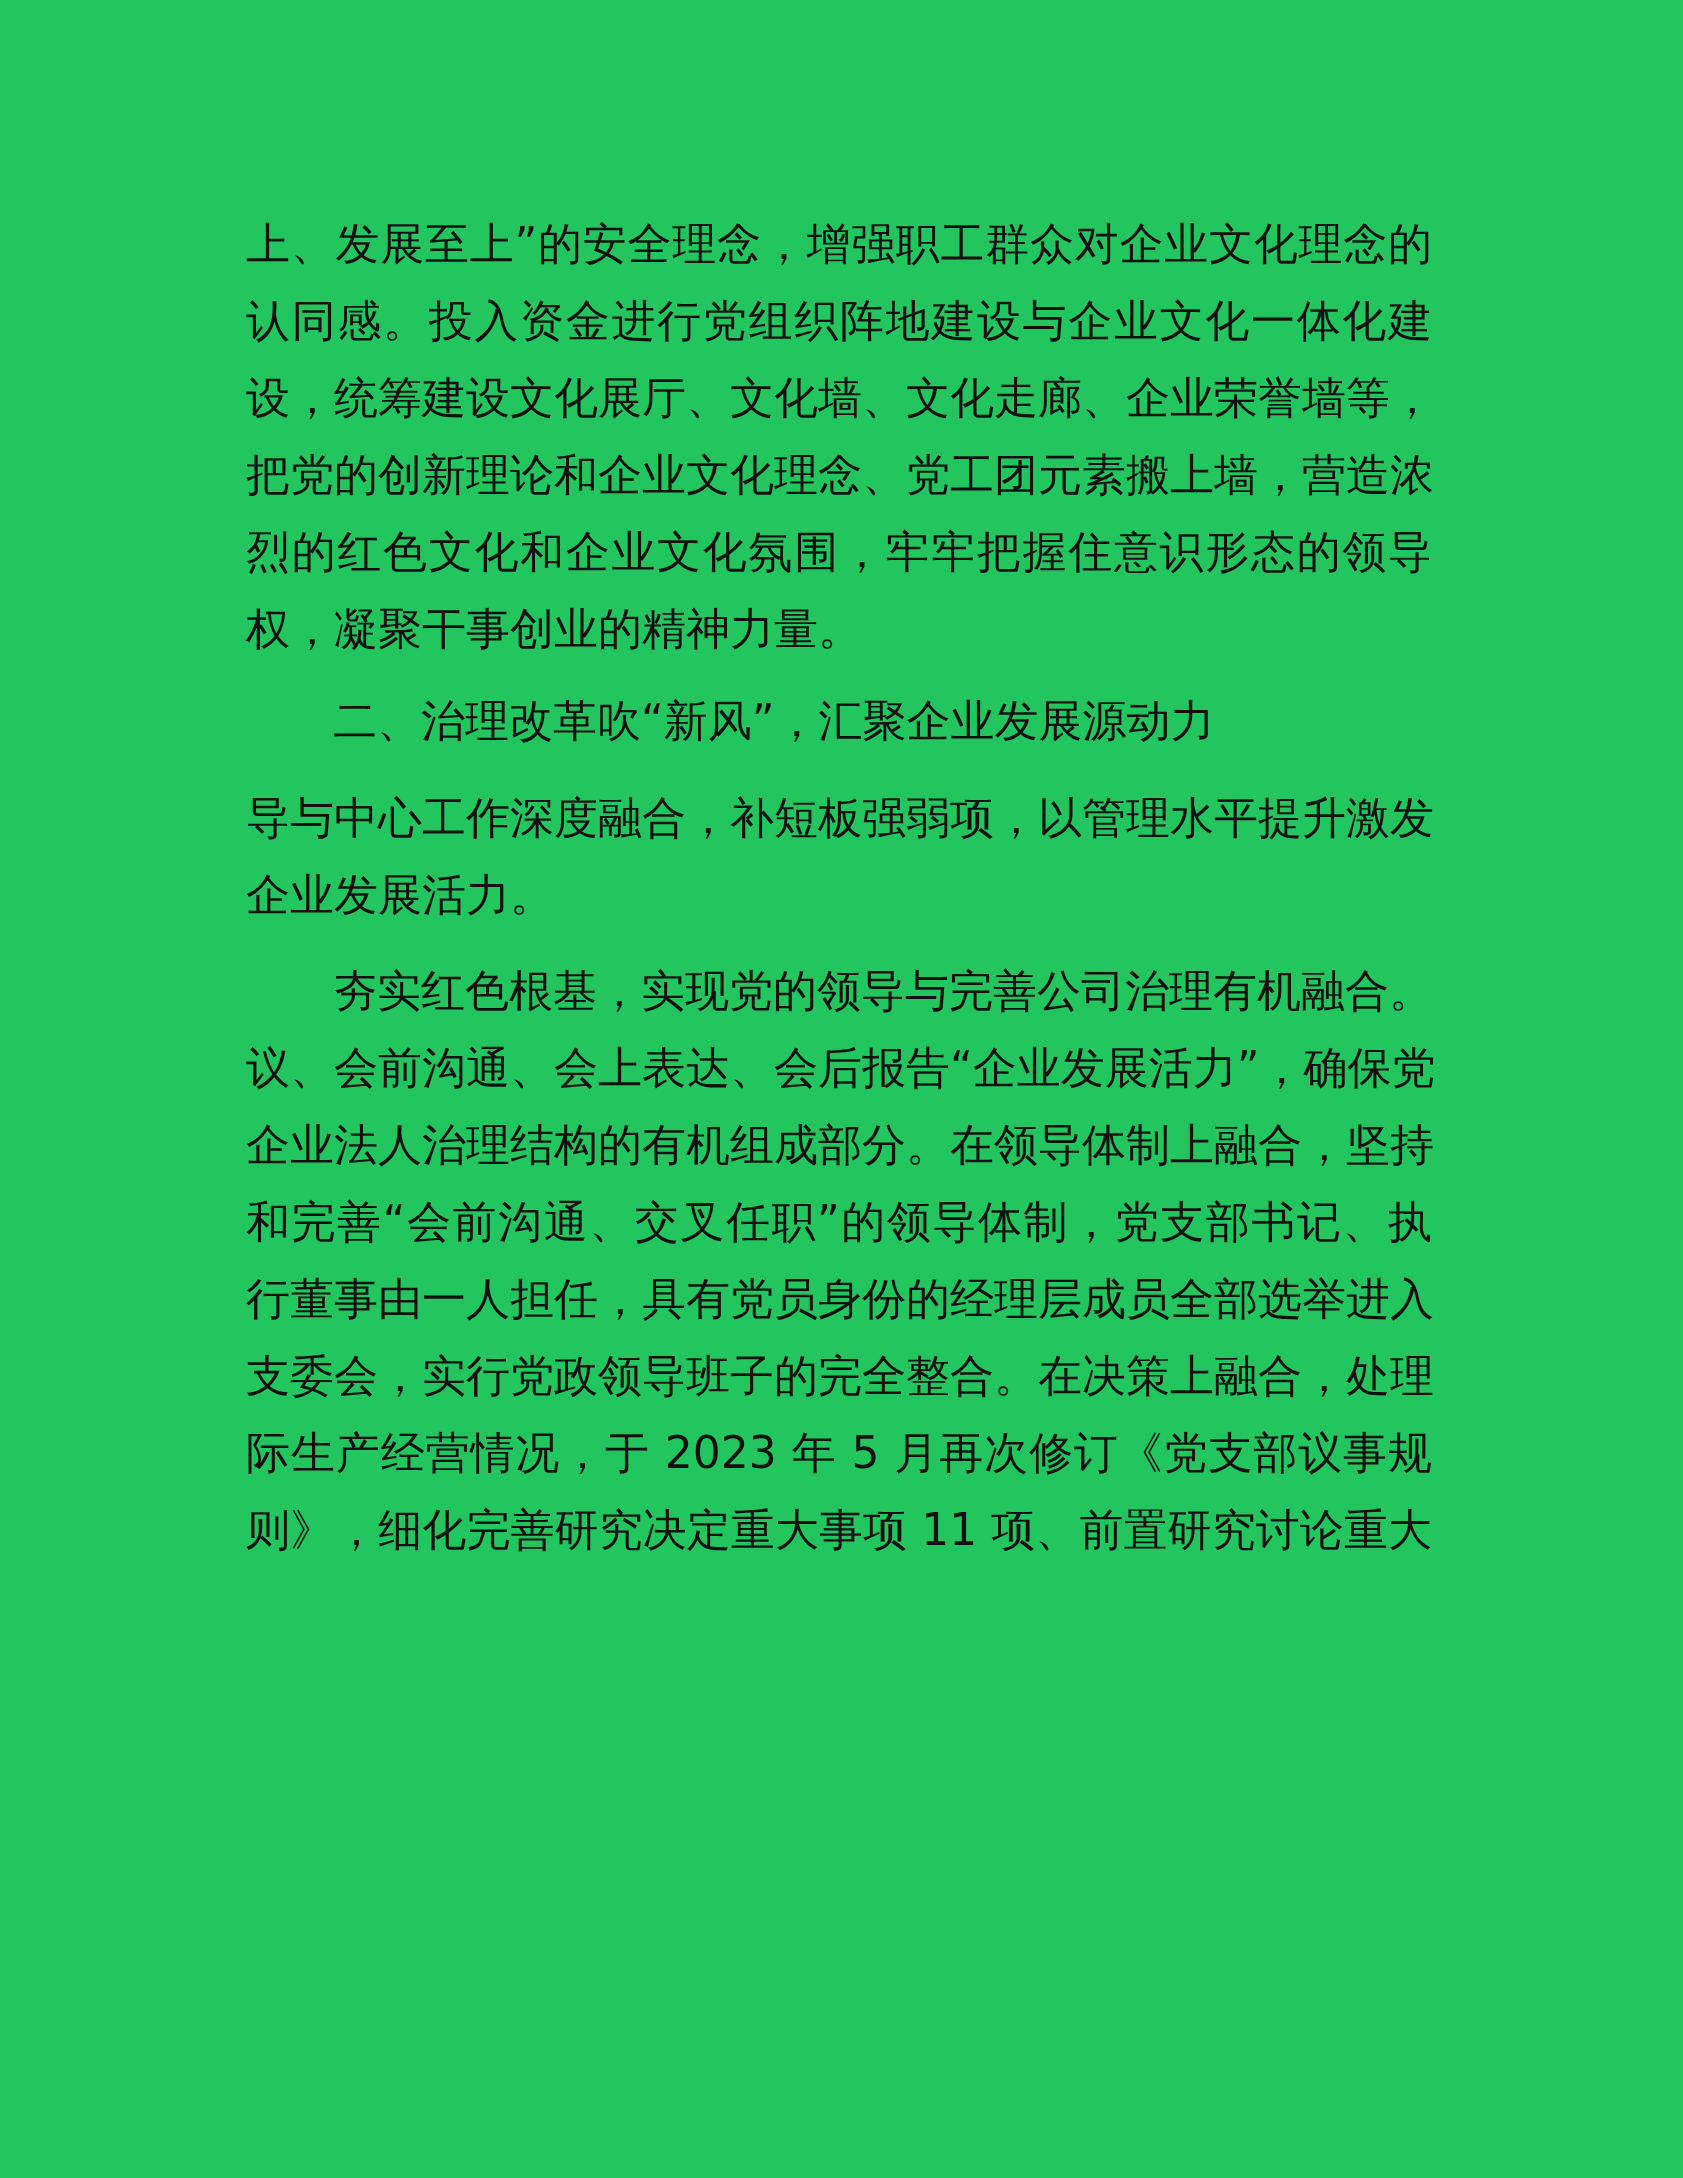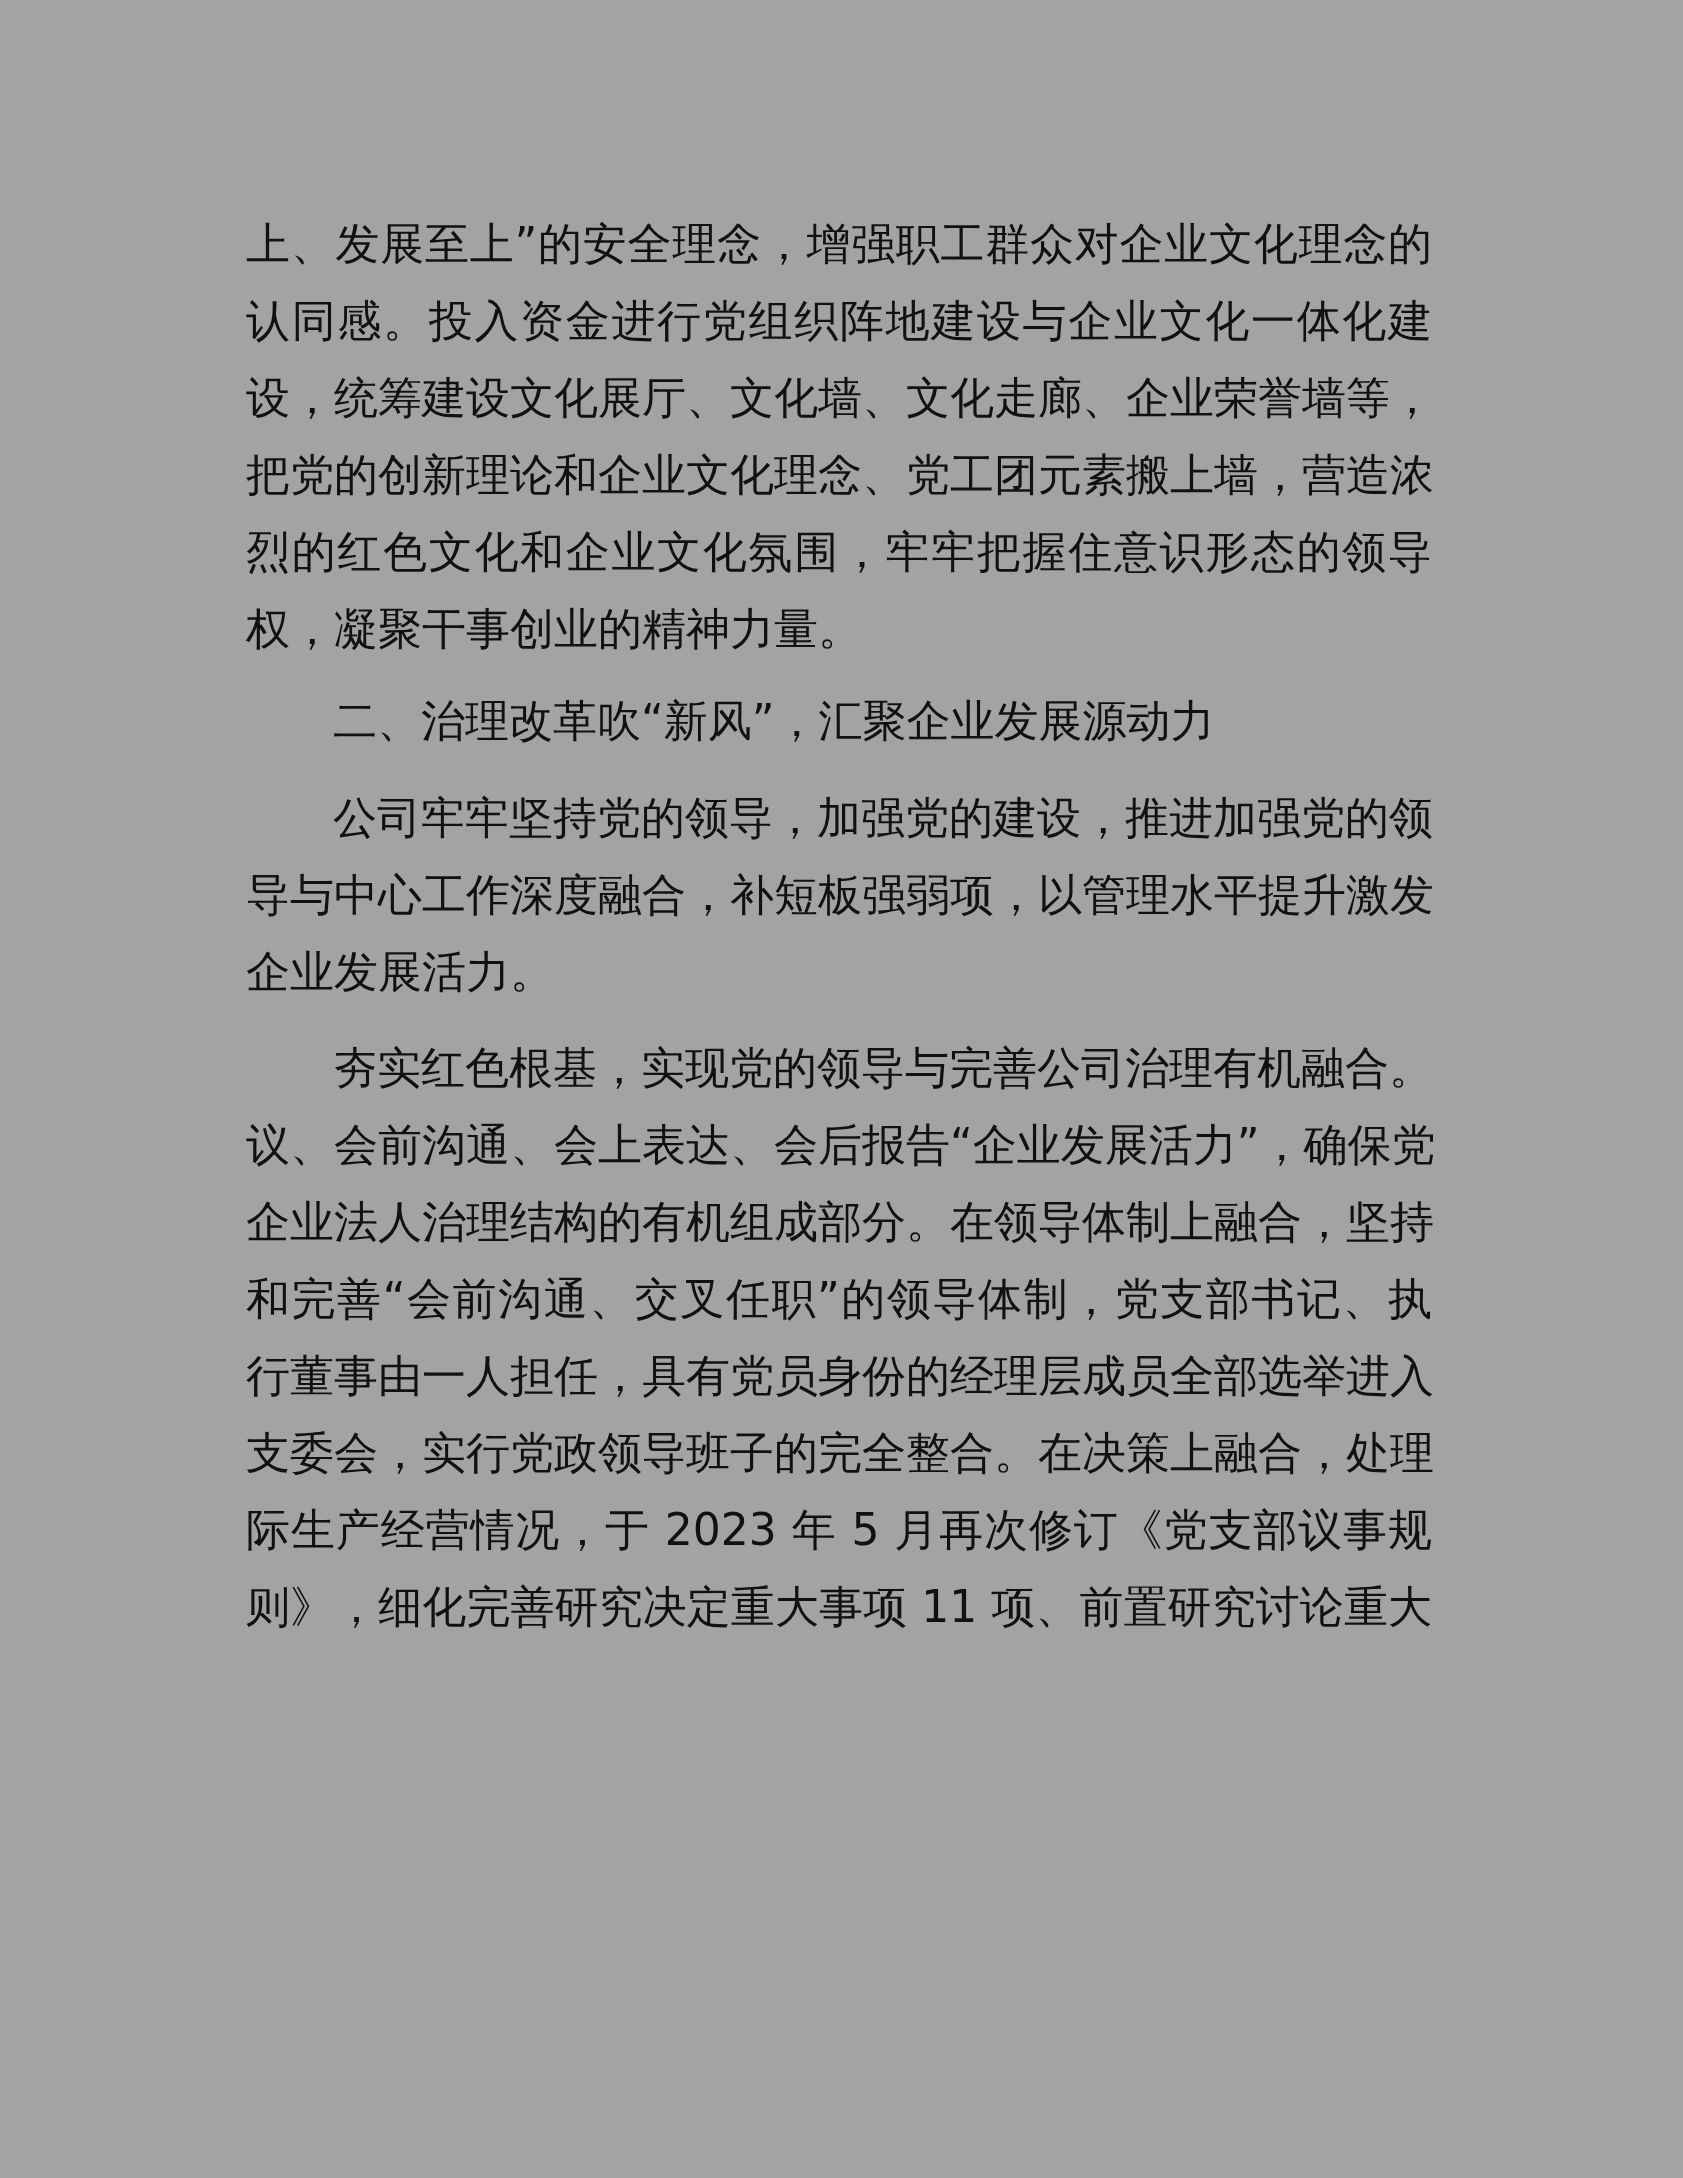--- a/index.html
+++ b/index.html
@@ -12,21 +12,21 @@
     height: 2178px;
     position: relative;
     overflow: hidden;
   }
   .page {
     position: absolute;
     left: 0;
     top: 0;
     width: 1683px;
     height: 2178px;
-    background: #a3a3a3;
+    background: #22c55e;
   }
   .text-body {
     position: absolute;
     left: 246px;
     top: 205px;
     width: 1186px;
     font-family: "DejaVu Sans", "Liberation Sans", sans-serif;
     font-size: 44px;
     line-height: 77px;
     color: #111111;
@@ -67,21 +67,20 @@
       <span class="line">把党的创新理论和企业文化理念、党工团元素搬上墙，营造浓</span>
       <span class="line">烈的红色文化和企业文化氛围，牢牢把握住意识形态的领导</span>
       <span class="line last">权，凝聚干事创业的精神力量。</span>
     </div>
 
     <div class="para heading-para">
       <span class="line last indent">二、治理改革吹“新风”，汇聚企业发展源动力</span>
     </div>
 
     <div class="para">
-      <span class="line indent">公司牢牢坚持党的领导，加强党的建设，推进加强党的领</span>
       <span class="line">导与中心工作深度融合，补短板强弱项，以管理水平提升激发</span>
       <span class="line last">企业发展活力。</span>
     </div>
 
     <div class="para">
       <span class="line indent">夯实红色根基，实现党的领导与完善公司治理有机融合。</span>
       <span class="line">议、会前沟通、会上表达、会后报告“企业发展活力”，确保党</span>
       <span class="line">企业法人治理结构的有机组成部分。在领导体制上融合，坚持</span>
       <span class="line">和完善“会前沟通、交叉任职”的领导体制，党支部书记、执</span>
       <span class="line">行董事由一人担任，具有党员身份的经理层成员全部选举进入</span>

